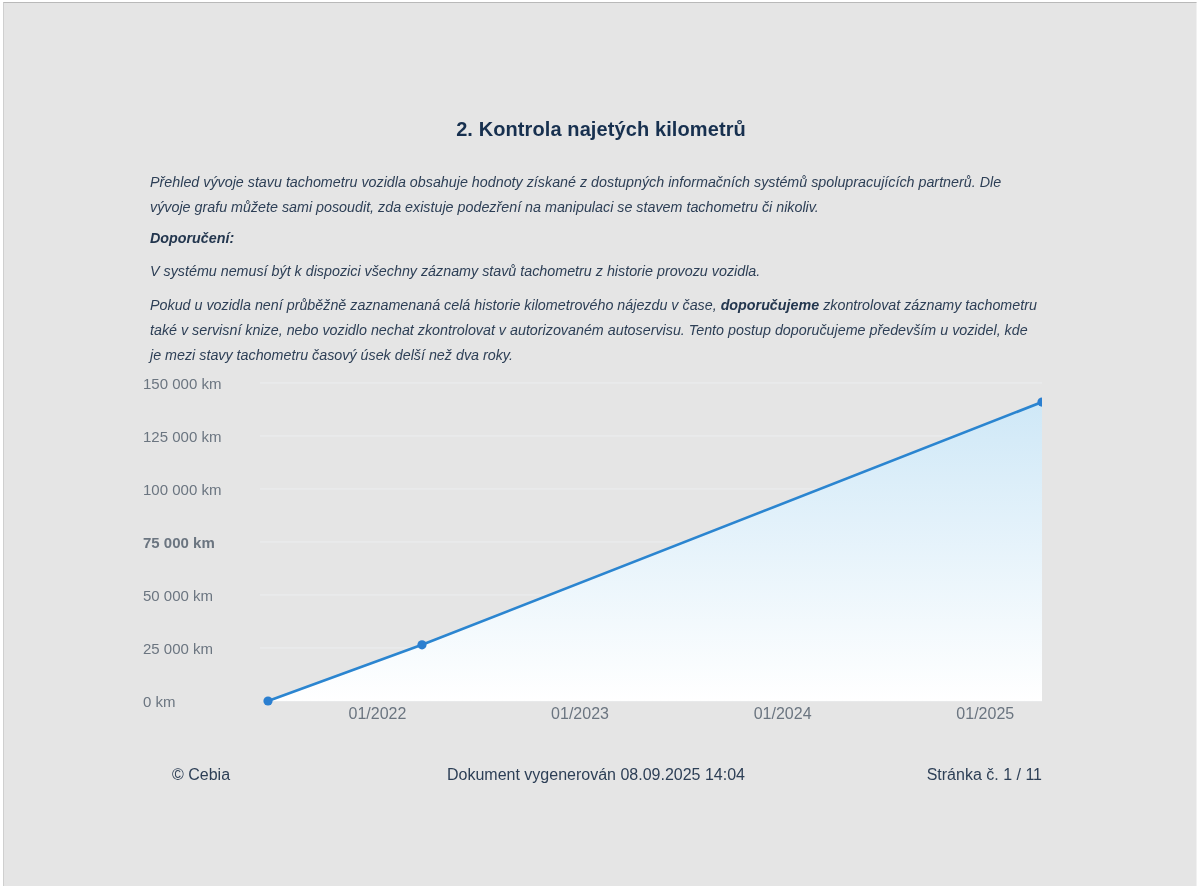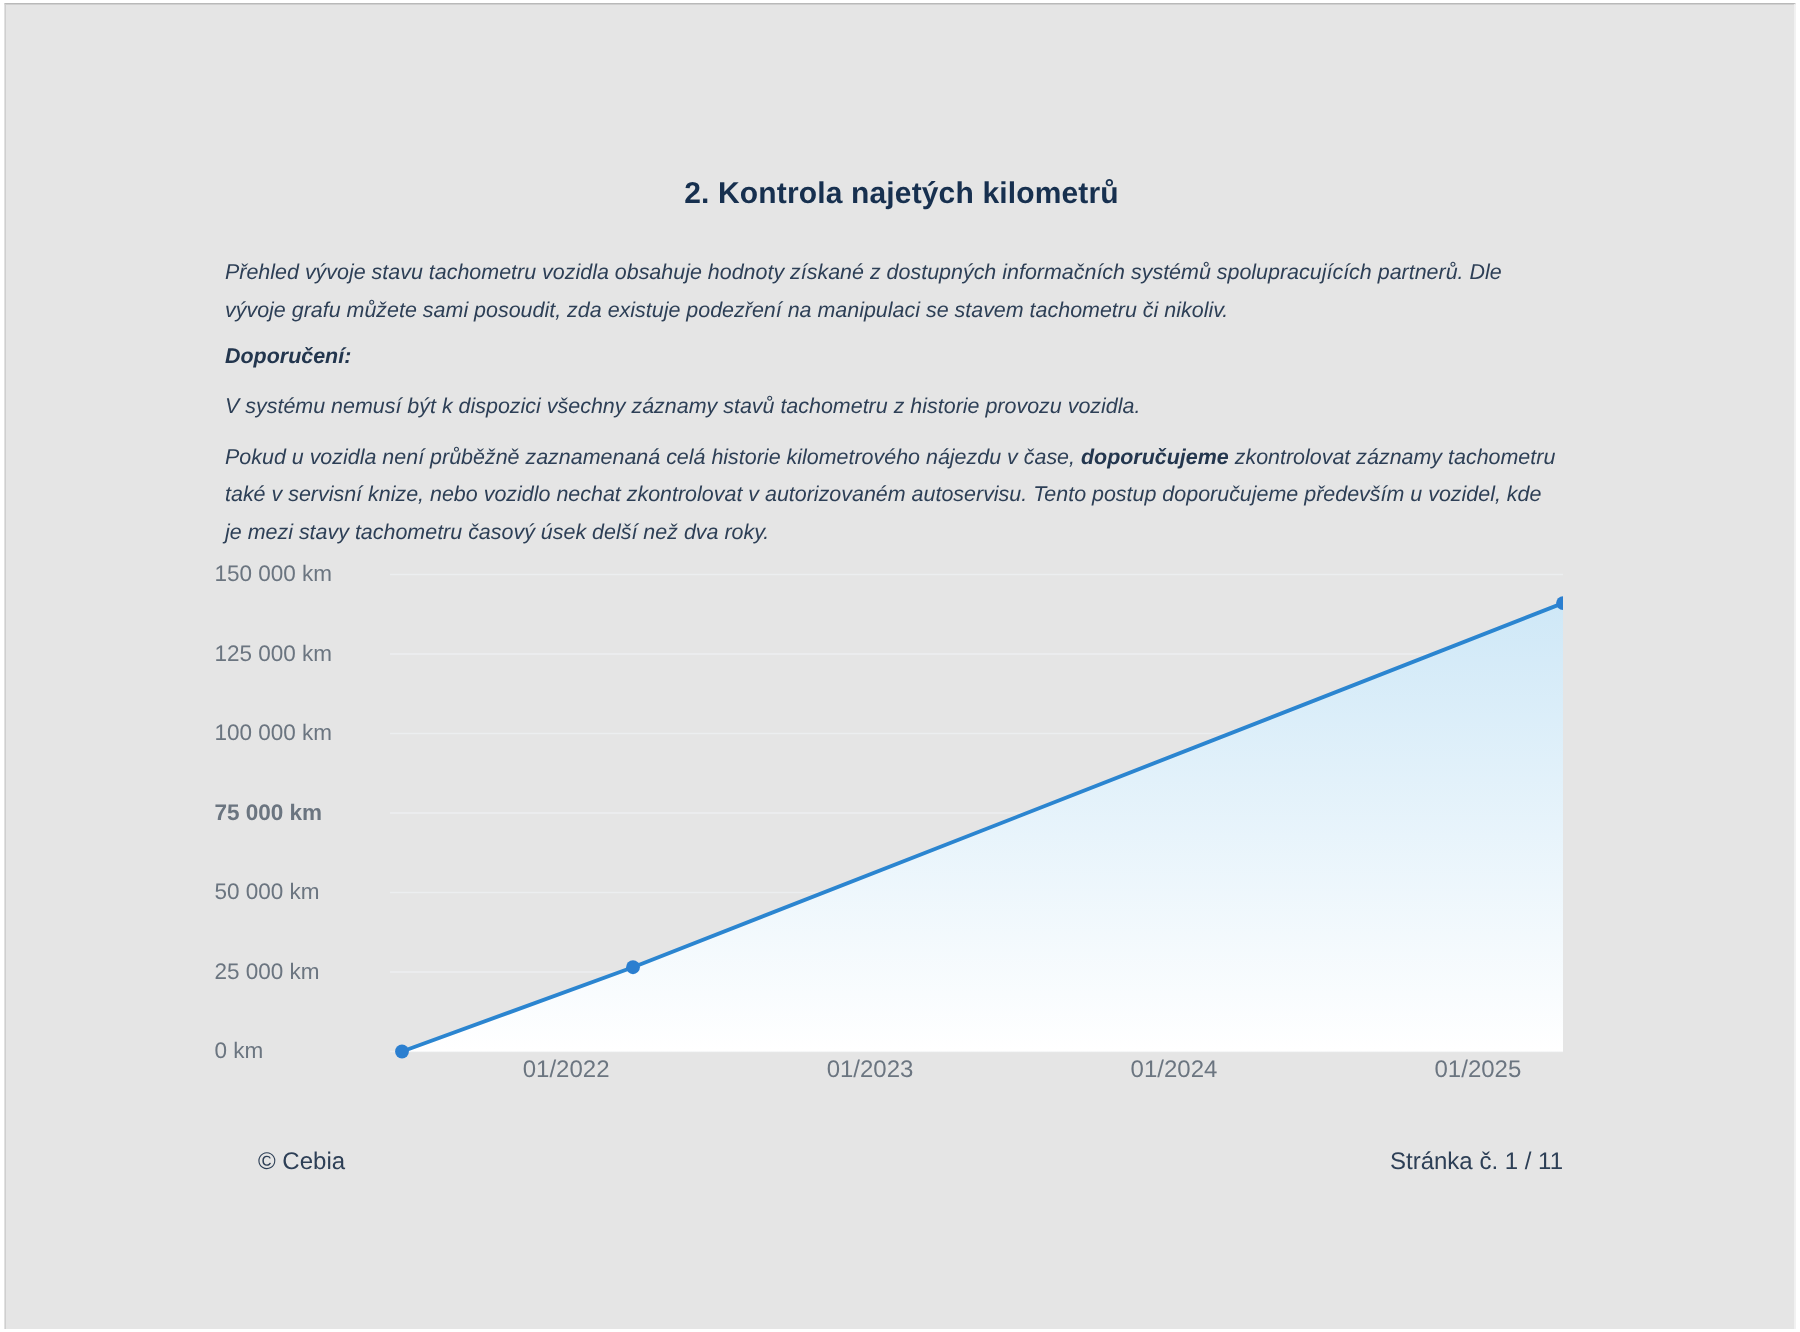--- a/index.html
+++ b/index.html
@@ -161,16 +161,17 @@
     <div id="xlabels">
         <div class="xtick" style="left: 227.414px; color: rgb(107, 117, 128);">01/2022</div>
         <div class="xtick" style="left: 430.031px; color: rgb(107, 117, 128);">01/2023</div>
         <div class="xtick" style="left: 632.649px; color: rgb(107, 117, 128);">01/2024</div>
         <div class="xtick" style="left: 835.267px; color: rgb(107, 117, 128);">01/2025</div>
       </div>
   </div>
 
   <div id="footer">
     <span id="footer-left">© Cebia</span>
+    <span id="footer-center">Dokument vygenerován 08.09.2025 14:04</span>
     <span id="footer-right">Stránka č. 1 / 11</span>
   </div>
 
 </div>
 
 </body></html>

